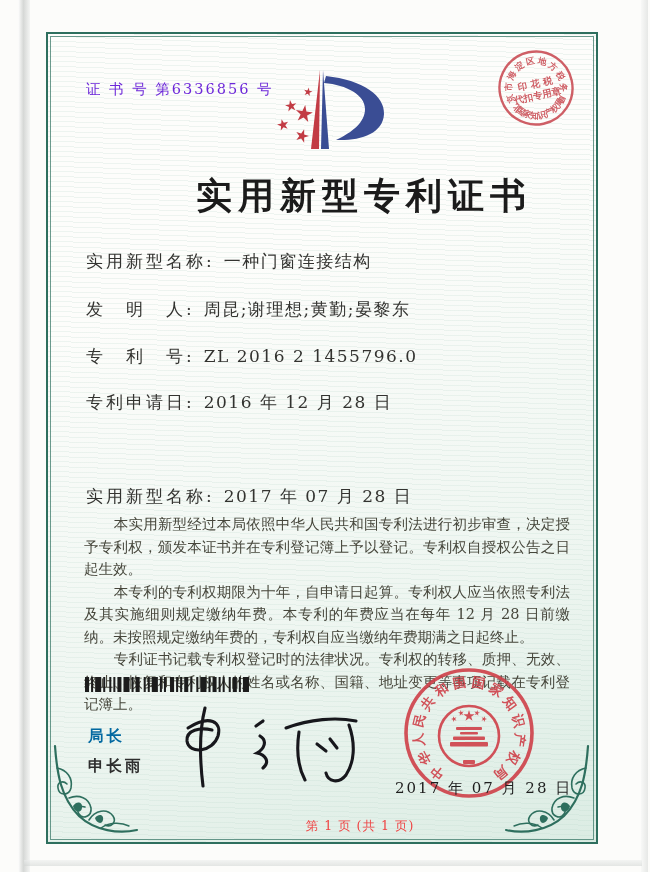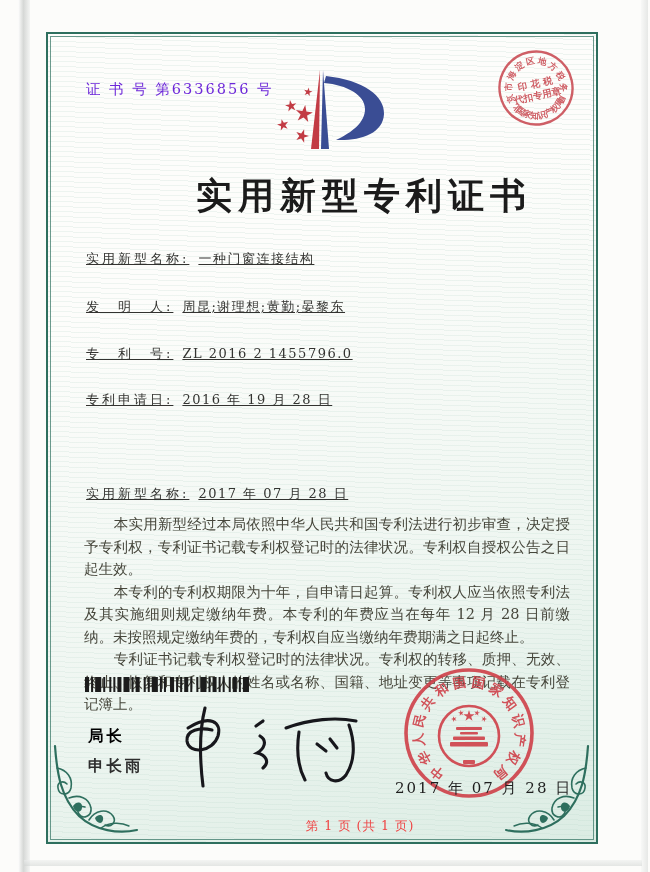--- a/index.html
+++ b/index.html
@@ -17,30 +17,30 @@
     border:2.5px solid var(--border-green,#2e6f5e);
     background:
       linear-gradient(160deg, rgba(255,255,255,0) 30%, rgba(203,228,216,0.30) 70%, rgba(186,219,204,0.5) 100%),
       repeating-linear-gradient(2deg, rgba(122,178,158,0.12) 0px, rgba(122,178,158,0.12) 1px, rgba(255,255,255,0) 1px, rgba(255,255,255,0) 5px),
       #fdfdfb;}
   .frame-inner{position:absolute;inset:2px;border:1px solid rgba(58,120,104,.75);pointer-events:none;}
   .cert-no{position:absolute;left:86px;top:80px;font-size:14.5px;letter-spacing:2px;color:#6d28d9;}
   .logo{position:absolute;left:243px;top:56px;width:165px;height:110px;}
   .title{position:absolute;left:46px;top:172px;width:548px;text-align:center;
     font-size:36px;font-weight:600;letter-spacing:6px;color:#1b1b1b;padding-left:44px;}
-  .field{position:absolute;left:86px;font-size:13px;color:#333330;white-space:nowrap;text-decoration:underline;}
+  .field{position:absolute;left:86px;font-size:17px;color:#333330;white-space:nowrap;}
   .field .lab{letter-spacing:3px;}
   .field .val{margin-left:9px;letter-spacing:1.5px;}
   .f0{top:250px}.f1{top:298px}.f2{top:345px}.f3{top:391px}.f4{top:438px}.f5{top:485px}
   .bodytext{position:absolute;left:84px;top:513px;width:486px;font-size:14.5px;
     line-height:22.5px;color:#46463b;text-align:justify;}
   .bodytext p{margin:0;text-indent:2.05em;}
   .barcode{position:absolute;left:85px;top:677px;width:166px;height:15px;}
   .signer-title{position:absolute;left:88px;top:726px;font-family:"Liberation Sans",sans-serif;
-    font-size:15.5px;font-weight:700;letter-spacing:3px;color:#000000;}
+    font-size:15.5px;font-weight:700;letter-spacing:3px;color:#0369a1;}
   .signer-name{position:absolute;left:88px;top:756px;font-family:Liberation Serif, serif;
     font-size:15.5px;font-weight:700;letter-spacing:3px;color:#2d2d2d;}
   .signature{position:absolute;left:158px;top:696px;width:218px;height:102px;}
   .signature path{stroke:#17171c;fill:none;stroke-width:3.1;stroke-linecap:round;}
   .seal{position:absolute;left:390px;top:654px;width:158px;height:158px;opacity:.9;z-index:3;}
   .seal-ch{fill:var(--seal-red,#cf4049);font-weight:700;font-family:"DejaVu Serif",serif;}
   .issue-date{position:absolute;left:395px;top:779px;font-size:15px;letter-spacing:2px;
     color:#1e1e1e;z-index:4;}
   .footer{position:absolute;left:46px;top:818px;width:628px;text-align:center;
     font-size:12.5px;letter-spacing:1px;color:#ef4444;}
@@ -118,28 +118,28 @@
   <div class="field f0">
     <span class="lab">实用新型名称:</span><span class="val">一种门窗连接结构</span>
   </div>
   <div class="field f1">
     <span class="lab">发　明　人:</span><span class="val">周昆;谢理想;黄勤;晏黎东</span>
   </div>
   <div class="field f2">
     <span class="lab">专　利　号:</span><span class="val">ZL 2016 2 1455796.0</span>
   </div>
   <div class="field f3">
-    <span class="lab">专利申请日:</span><span class="val">2016 年 19 月 28 日</span>
+    <span class="lab">专利申请日:</span><span class="val">2016 年 12 月 28 日</span>
   </div>
   <div class="field f5">
     <span class="lab">实用新型名称:</span><span class="val">2017 年 07 月 28 日</span>
   </div>
 
   <div class="bodytext">
-    <p>本实用新型经过本局依照中华人民共和国专利法进行初步审查，决定授予专利权，专利证书记载专利权登记时的法律状况。专利权自授权公告之日起生效。</p>
+    <p>本实用新型经过本局依照中华人民共和国专利法进行初步审查，决定授予专利权，颁发本证书并在专利登记簿上予以登记。专利权自授权公告之日起生效。</p>
     <p>本专利的专利权期限为十年，自申请日起算。专利权人应当依照专利法及其实施细则规定缴纳年费。本专利的年费应当在每年 12 月 28 日前缴纳。未按照规定缴纳年费的，专利权自应当缴纳年费期满之日起终止。</p>
     <p>专利证书记载专利权登记时的法律状况。专利权的转移、质押、无效、终止、恢复和专利权人的姓名或名称、国籍、地址变更等事项记载在专利登记簿上。</p>
   </div>
 
   <svg class="barcode" viewBox="0 0 166 15" preserveAspectRatio="none">
     <g id="barcode-bars" fill="#1c1c1c">
         <rect x="0" y="0" width="4.048780487804878" height="15"></rect>
         <rect x="6.073170731707317" y="0" width="2.024390243902439" height="15"></rect>
         <rect x="10.121951219512194" y="0" width="6.073170731707317" height="15"></rect>
         <rect x="18.21951219512195" y="0" width="2.024390243902439" height="15"></rect>

